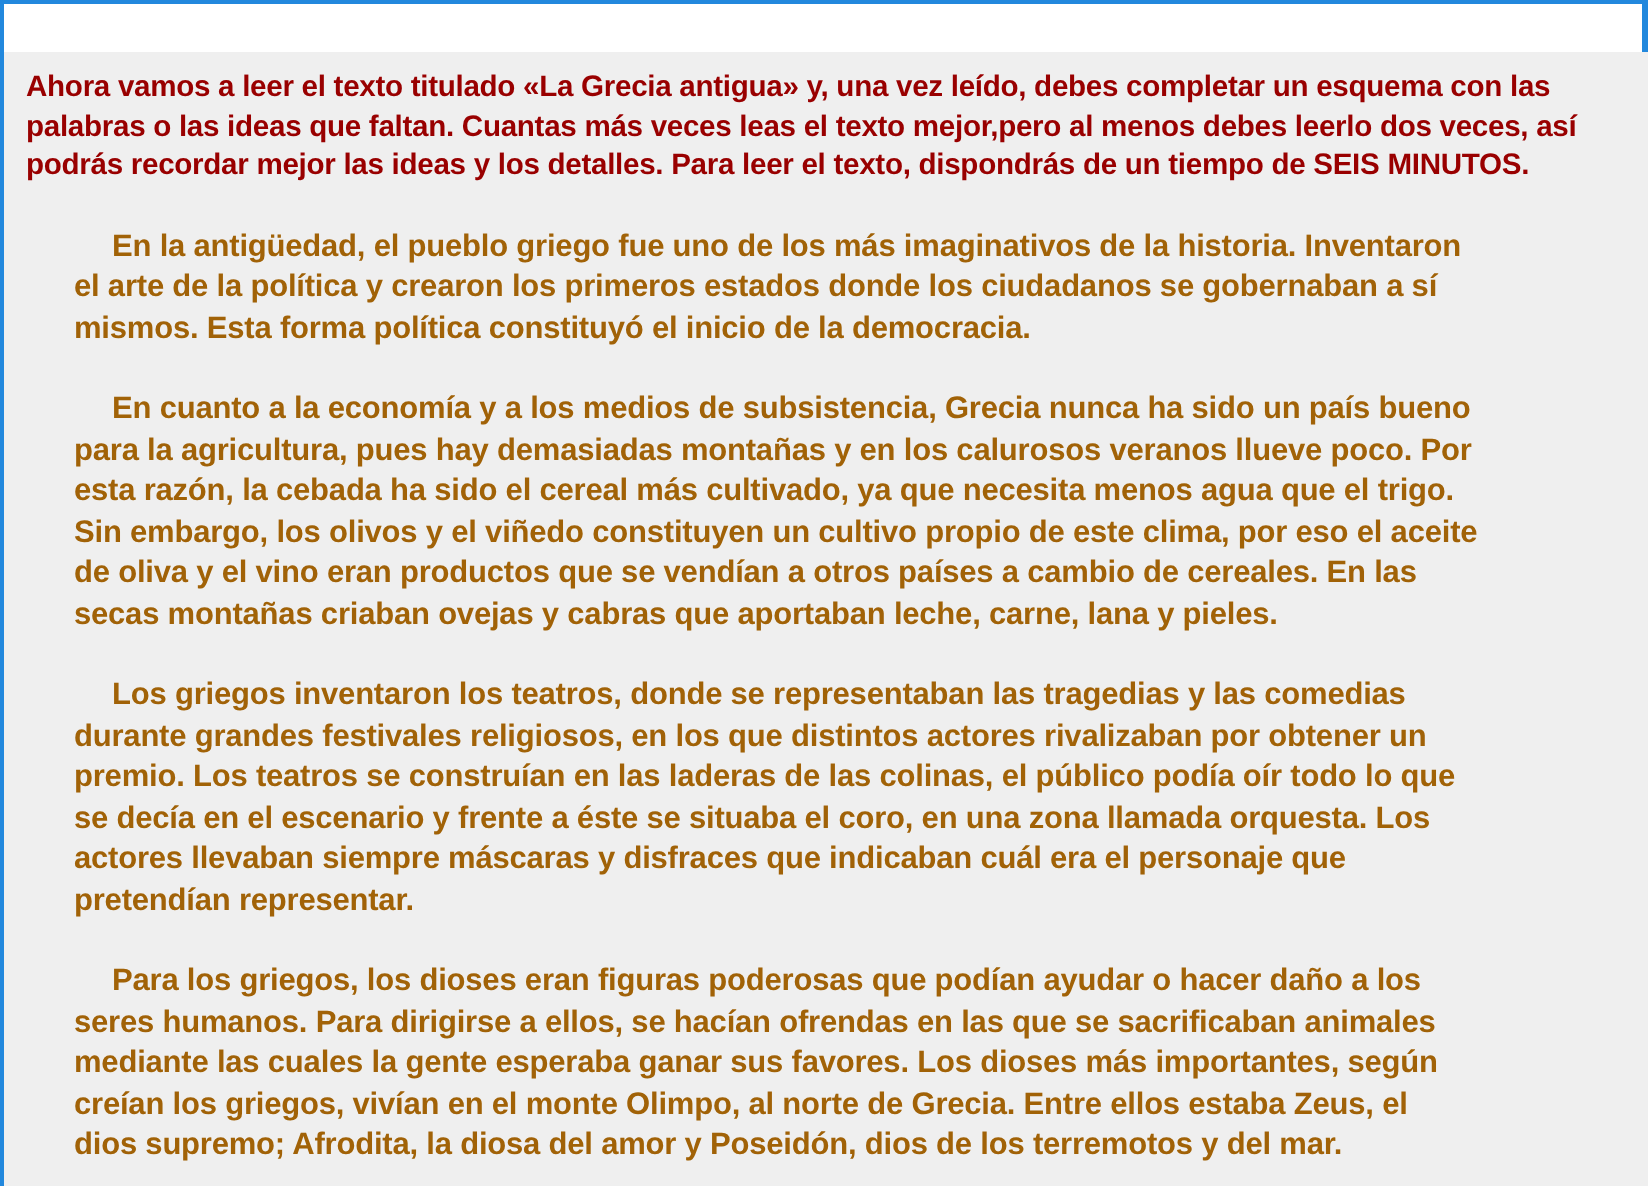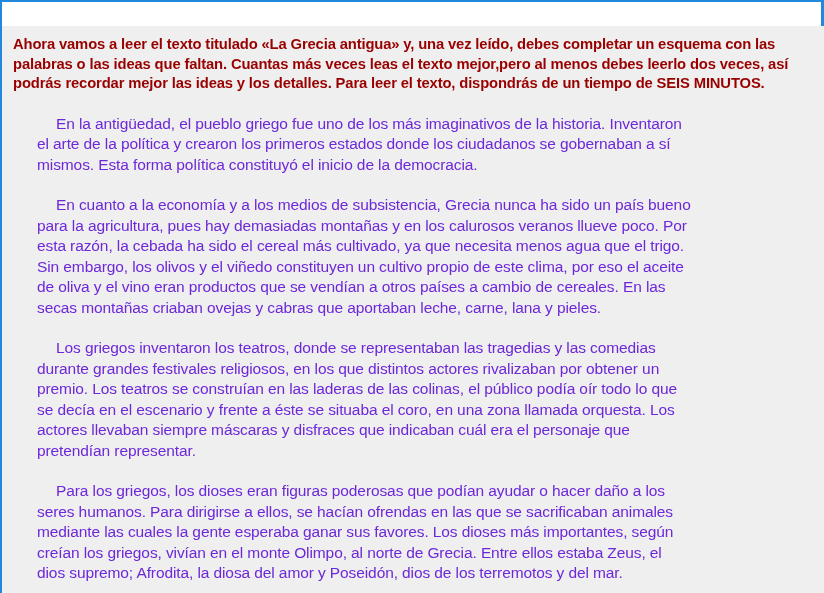--- a/index.html
+++ b/index.html
@@ -25,22 +25,22 @@
   }
   .instructions {
     color: #990000;
     font-weight: bold;
     font-size: 14.8px;
     line-height: 19.5px;
     letter-spacing: -0.15px;
     white-space: pre;
   }
   .para {
-    color: #6d28d9;
-    font-weight: normal;
+    color: #a16207;
+    font-weight: bold;
     font-size: 15.5px;
     line-height: 20.5px;
     letter-spacing: -0.1px;
     white-space: pre;
     margin: 20px 0 0 24px;
     text-indent: 19px;
   }
 </style>
 </head>
 <body>

